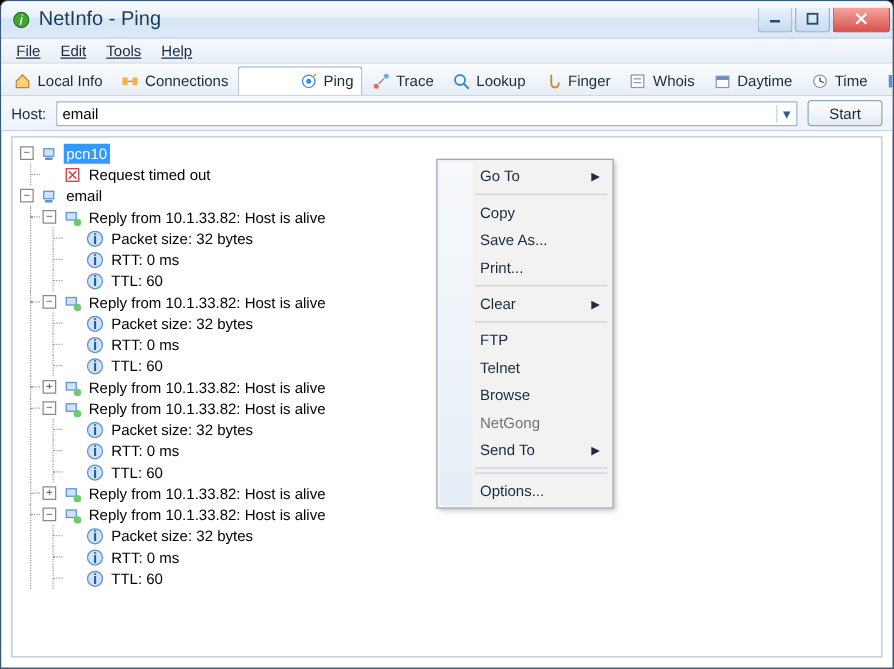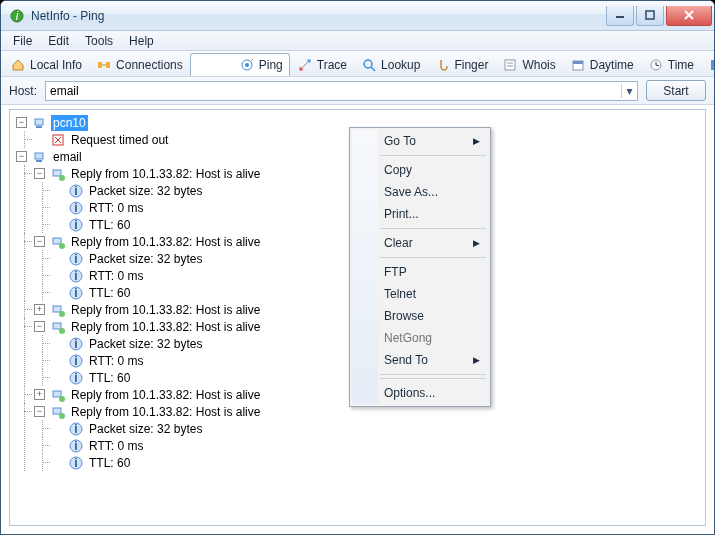--- a/index.html
+++ b/index.html
@@ -2,30 +2,30 @@
 <html><head>
 <meta charset="utf-8">
 <style>
 * { margin: 0; padding: 0; box-sizing: border-box; font-family: "Segoe UI", Tahoma, sans-serif; font-size: 12px; }
 body { background: #000; width: 715px; height: 535px; overflow: hidden; }
 
 .window { width: 715px; height: 535px; background: #fff; border: 1px solid #3b5a7a; border-radius: 6px 6px 0 0; overflow: hidden; position: relative; }
 
 .titlebar { height: 30px; background: linear-gradient(to bottom, #f8fbff 0%, #e8f0f9 45%, #d7e5f5 46%, #dbe8f7 100%); display: flex; align-items: center; padding: 0 0 0 8px; border-bottom: 1px solid #b6c5d8; }
 .titlebar .app-icon { width: 16px; height: 16px; margin-right: 6px; display: inline-flex; align-items: center; justify-content: center; }
-.titlebar .title-text { color: #1a3b5d; font-size: 12px; flex: 1; }
+.titlebar .title-text { color: #1a3b5d; font-size: 16px; flex: 1; }
 .win-controls { display: flex; height: 20px; margin-right: 2px; }
 .win-btn { width: 28px; height: 20px; margin-left: 0; border: 1px solid #9ab4cf; border-top: none; display: flex; align-items: center; justify-content: center; border-radius: 0 0 3px 3px; }
 .win-btn.min { background: linear-gradient(#e9f2fb,#c6dbf2); margin-right: 2px;}
 .win-btn.max { background: linear-gradient(#e9f2fb,#c6dbf2); margin-right: 2px;}
 .win-btn.close { width: 46px; background: linear-gradient(#f5a6a0,#d9534f); border-color: #b84a44; }
 .win-btn svg { display:block; }
 
 .menubar { height: 20px; background: linear-gradient(#f6f9fd,#e9eff7); border-bottom: 1px solid #c9d6e6; display: flex; align-items: center; padding: 0 4px; }
-.menubar .menu-item { padding: 2px 8px; color: #1b2b3c; cursor: default; }
+.menubar .menu-item { padding: 2px 8px; color: #1b2b3c; cursor: default; text-decoration: underline; }
 
 .toolbar { height: 26px; background: linear-gradient(#fafcfe,#e8eef6); border-bottom: 1px solid #c9d6e6; display: flex; align-items: stretch; padding: 0 2px; overflow: hidden; }
 .tab { display: flex; align-items: center; padding: 0 6px; border: 1px solid transparent; border-bottom: none; margin-top: 2px; gap: 4px; color: #1b2b3c; cursor: default; white-space: nowrap; }
 .tab.active { background: #fff; border-color: #9eb4cc; border-radius: 3px 3px 0 0; padding-left: 48px; }
 .tab .ticon { width: 16px; height: 16px; display: inline-flex; align-items: center; justify-content: center; }
 
 .hostbar { height: 28px; background: linear-gradient(#f6f9fd,#eef3fa); border-bottom: 1px solid #c9d6e6; display: flex; align-items: center; padding: 4px 8px; gap: 8px; }
 .hostbar label { color: #1b2b3c; }
 .host-input-wrap { flex: 1; display: flex; align-items: center; background: #fff; border: 1px solid #9eb4cc; height: 20px; }
 .host-input { flex: 1; border: none; outline: none; padding: 0 4px; font-size: 12px; }

